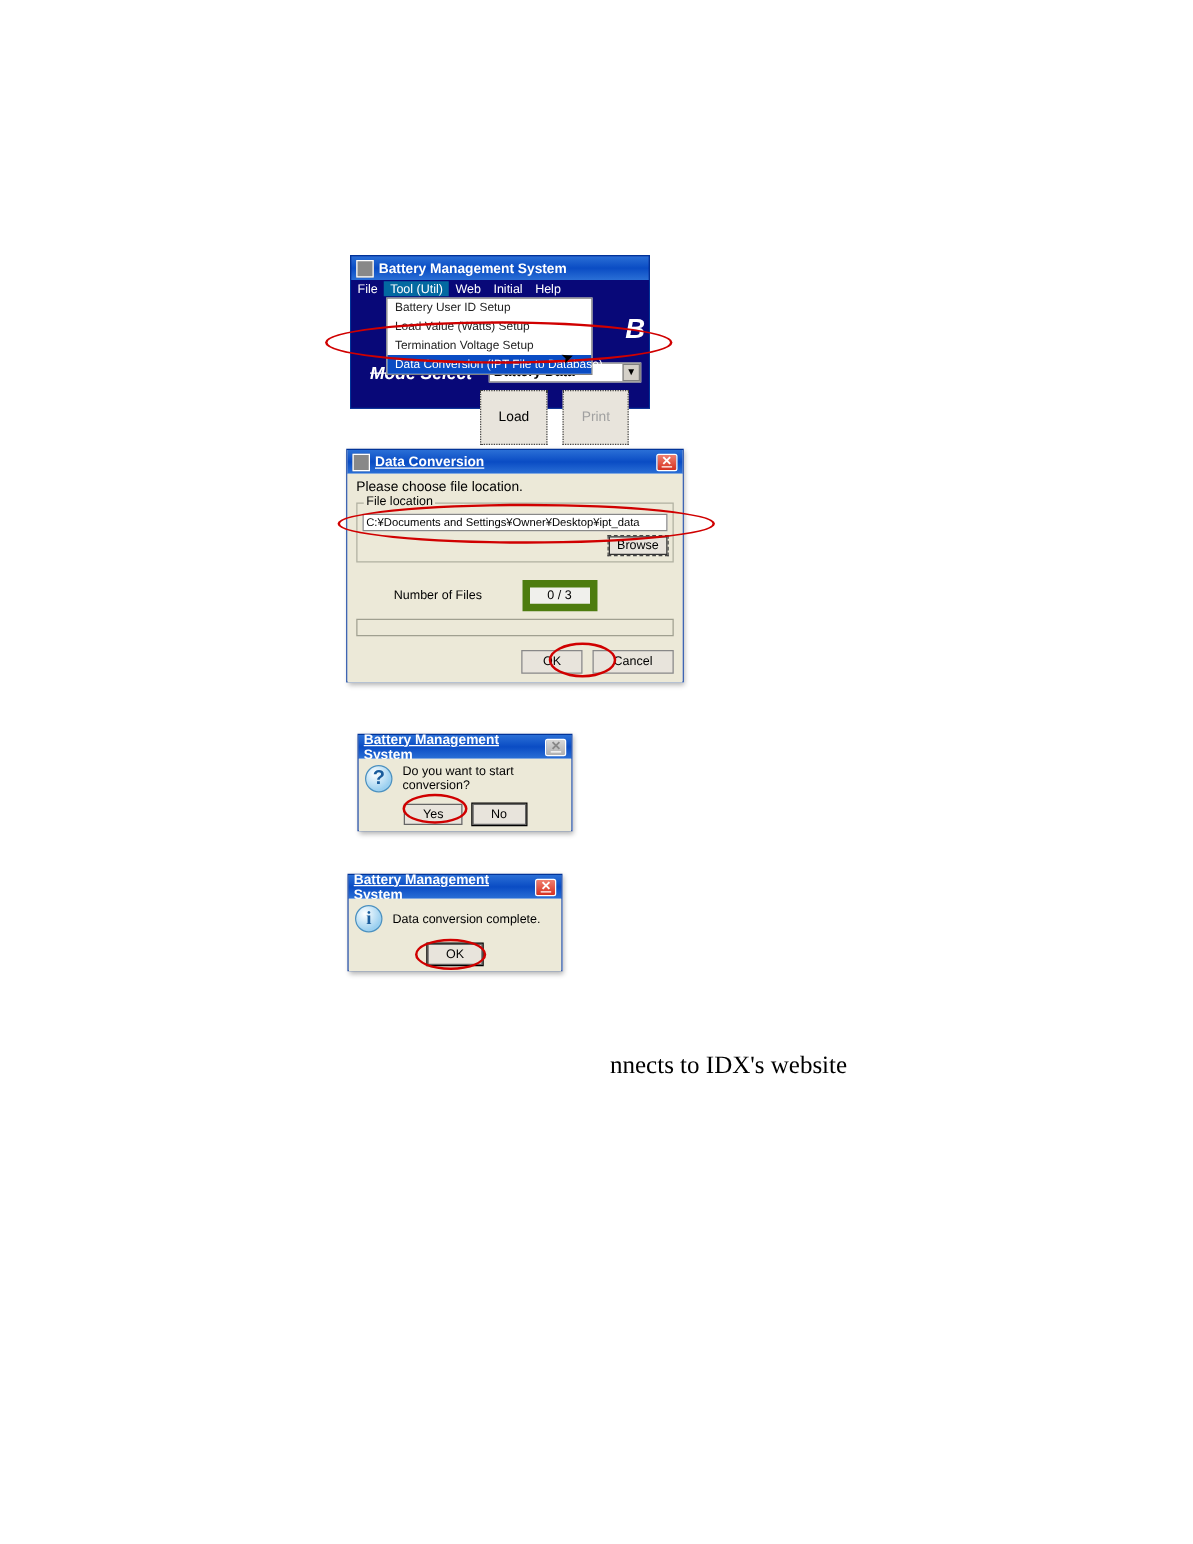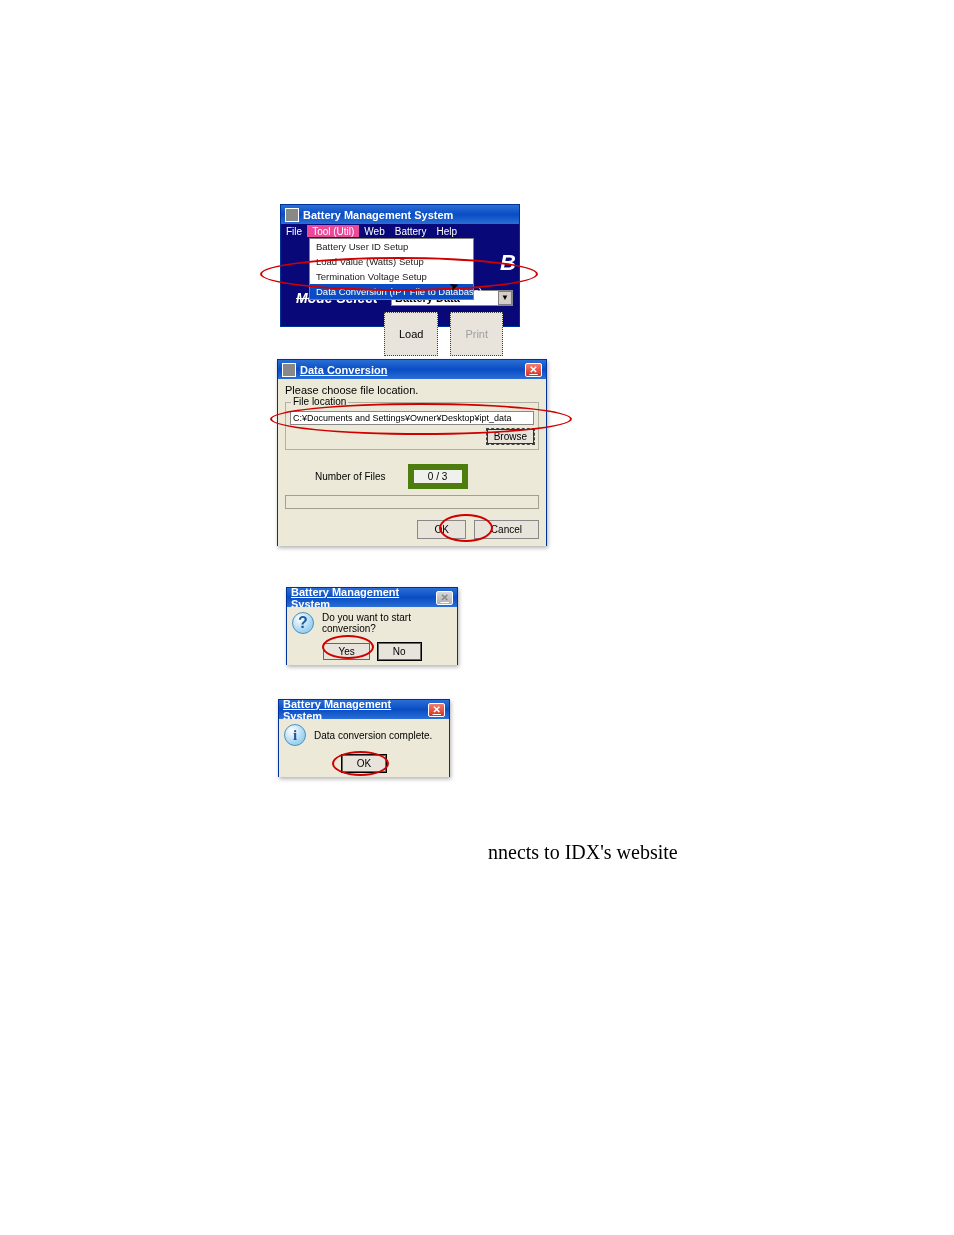--- a/index.html
+++ b/index.html
@@ -49,21 +49,21 @@
     display: flex;
     padding: 1px 0;
     position: relative;
     height: 14px;
   }
   .menu-item {
     padding: 0 5px;
     line-height: 13px;
   }
   .menu-item.sel {
-    background: #ec4899;
+    background: #0369a1;
   }
   .dropdown {
     position: absolute;
     left: 28px;
     top: 33px;
     background: #fff;
     border: 1px solid #808080;
     font-size: 9.5px;
     color: #222;
     width: 165px;
@@ -203,21 +203,21 @@
     float: right;
     background: #e8e4dc;
     border: 1px solid #333;
     outline: 1px dashed #444;
     font-size: 10px;
     padding: 1px 6px;
   }
   .num-files-row {
     display: flex;
     align-items: center;
-    gap: 22px;
+    gap: 32px;
     margin: 14px 0 0 30px;
     font-size: 10px;
   }
   .num-files-box {
     border: 6px solid #4d7c0f;
     background: #f0f0ec;
     width: 60px;
     text-align: center;
     font-size: 10px;
     padding: 1px 0;
@@ -359,21 +359,21 @@
 
   <div class="win1">
     <div class="titlebar">
       <span class="win-icon"></span>
       <span>Battery Management System</span>
     </div>
     <div class="menubar">
       <div class="menu-item">File</div>
       <div class="menu-item sel">Tool (Util)</div>
       <div class="menu-item">Web</div>
-      <div class="menu-item">Battery</div>
+      <div class="menu-item">Initial</div>
       <div class="menu-item">Help</div>
     </div>
     <div class="dropdown">
       <div class="dropdown-item">Battery User ID Setup</div>
       <div class="dropdown-item">Load Value (Watts) Setup</div>
       <div class="dropdown-item">Termination Voltage Setup</div>
       <div class="dropdown-item hi">Data Conversion (IPT File to Database)</div>
     </div>
     <div class="win1-body">
       <div class="body-b">B</div>

